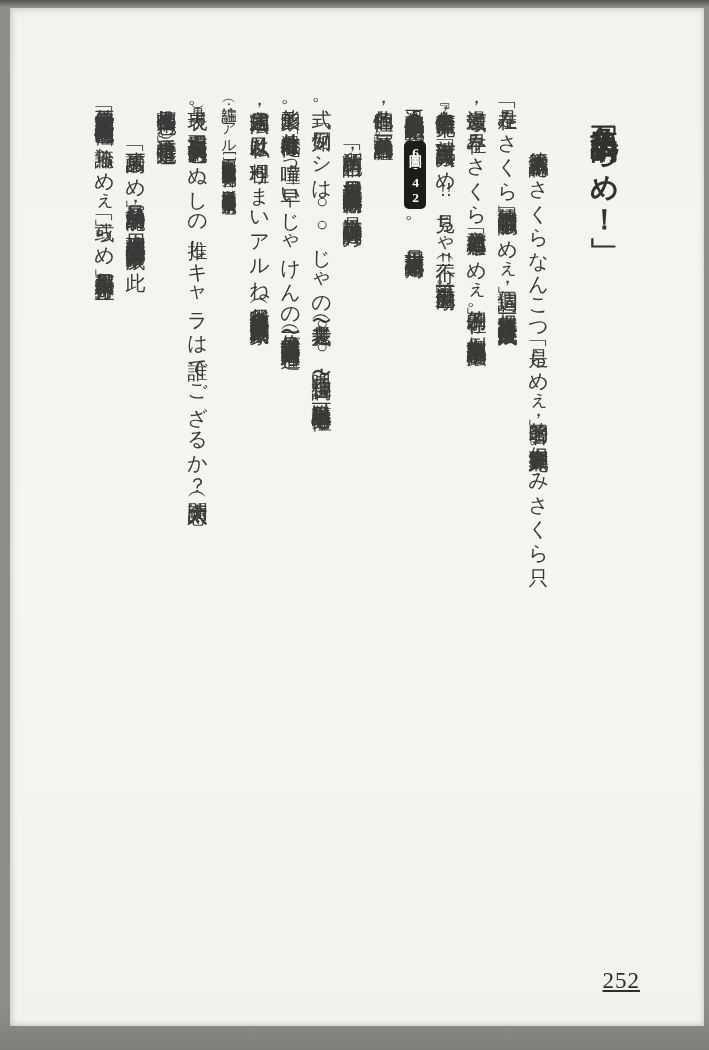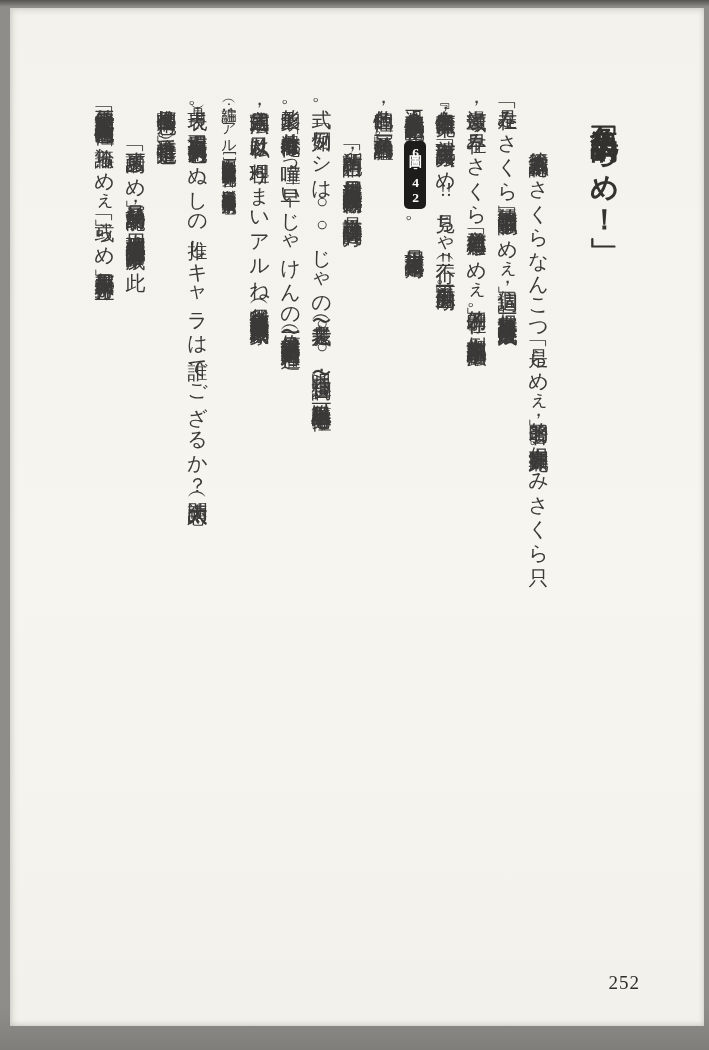--- a/index.html
+++ b/index.html
@@ -61,23 +61,24 @@
     line-height: normal;
     padding: 4px 2px;
     margin: 4px 0;
     border-radius: 5px;
     font-weight: 700;
   }
   .page-num {
     position: absolute;
     right: 64px;
     bottom: 32px;
-    font-size: 19px;
+    font-size: 23px;
     letter-spacing: 1px;
     color: #2e2d2b;
+    text-decoration: underline;
   }
 </style>
 </head>
 <body>
 
 <div class="scan">
   <div class="paper">
     <div class="text-block">
       <h1 class="title">角色語中的「らめ！」</h1>
       <div id="columns" style="display:contents"><div class="col indent"><span>儘管許多人都認為みさくらなんこつ是「らめぇ」的發明者，但事實卻非如此。みさくら只</span></div><div class="col"><span>是在「みさくら語」的語言體系中強調了「らめぇ」這個詞，但其實無論在一般向漫畫或是成人</span></div><div class="col"><span>漫畫領域，早在みさくら之前就已經有使用「らめぇ」的例子存在。例如大家都認識的手塚治蟲</span></div><div class="col"><span>之名作『怪醫黑傑克』中，就有出現皮諾可大叫「らめ</span><span class="tcy">!!</span><span>見ちゃ（不行</span><span class="tcy">!!</span><span>不可以看）」的場面。</span></div><div class="col"><span>不過此處並非表示快感的語尾變化，而是俗稱的「幼兒語」</span><span class="fig-badge">圖6-42</span><span>。是用來表現皮諾可這個角</span></div><div class="col"><span>色的個性，屬於「角色語」的一種。</span></div><div class="col indent"><span>所謂的「角色語」，就是用來提醒讀者該角色是什麼樣的人物，是誰在說話的特殊遣詞方</span></div><div class="col"><span>式。例如「ワシは○○じゃの〜（老夫我是○○哩〜）」這種台詞，可以喚起讀者心中老年男性</span></div><div class="col"><span>的形象。此外還有像「俺は喧嘩っ早いじゃけんの〜（俺就是個一言不合亮拳頭的粗人）」這種</span></div><div class="col"><span>方言式的用法，以及「私は料理うまいアルね（我很會做菜兒捏）」這種中國人風的刻板印象</span></div><div class="col"><span class="seg-small">（編註：アル［音同啊嚕］實際上指的就是北京腔中常見的「兒化音」，所以這種語尾大部分都會用在中華系角色的</span></div><div class="col"><span class="seg-small">身上）</span><span>表現。還有用來表現腐女子角色的「おぬしの推しキャラは誰でござるか？（請問太太您</span></div><div class="col"><span>推的是哪個角色？）」這種奇特措辭也是。</span></div><div class="col indent"><span>皮諾可的「らめ」是屬於幼兒語的功能，用來強調她的精神年齡遠低於實際年齡二十歲，此</span></div><div class="col"><span>外更能用來凸顯「皮諾可」這個角色的個性。無論「らめぇ」或「らめ」都是用來要求對方停止</span></div></div>

